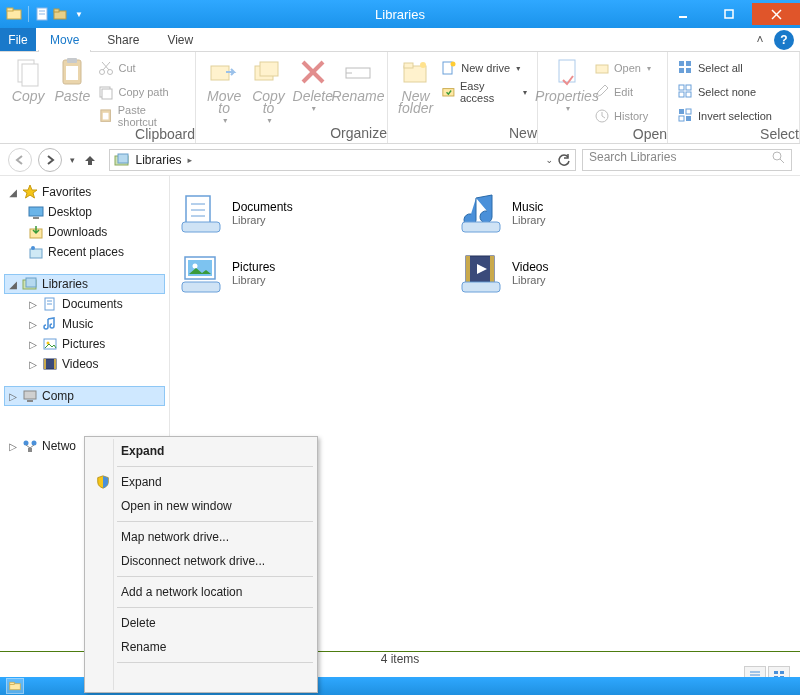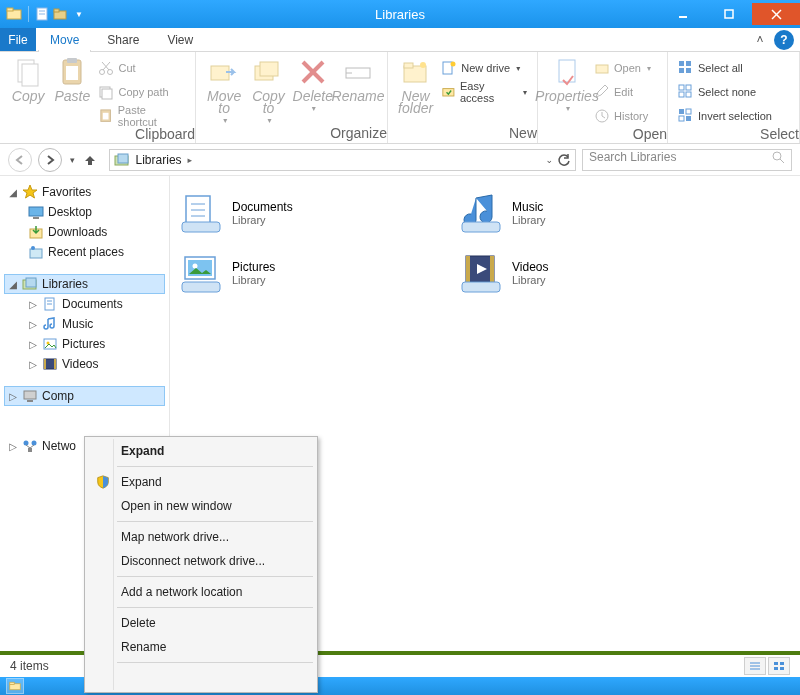--- a/index.html
+++ b/index.html
@@ -68,21 +68,21 @@
   .tree-sub { padding-left: 20px; }
 
   .content { flex:1; padding: 12px 10px; display:flex; flex-wrap:wrap; align-content:flex-start; gap: 10px 30px;}
   .libitem { width:250px; height:50px; display:flex; align-items:center; gap:10px;}
   .libitem .bigic { width:42px; height:42px;}
   .libitem .txt { display:flex; flex-direction:column;}
   .libitem .ttl { font-size:12px; color:#000;}
   .libitem .sub { font-size:11px; color:#666;}
 
   
-  .statusbar { position:absolute; left:0; right:0; bottom: 18px; height:26px; border-top:4px solid #4d7c0f; display:flex; align-items:center; padding:0 10px; font-size:12px; color:#444;}
+  .statusbar { position:absolute; left:0; right:0; bottom: 18px; height:26px; border-top:1px solid #4d7c0f; display:flex; align-items:center; padding:0 10px; font-size:12px; color:#444;flex-direction:column;}
   .statusbar .viewbtns { margin-left:auto; display:flex; gap:2px;}
   .viewbtn { width:22px;height:18px;border:1px solid #cfcfcf; display:flex;align-items:center;justify-content:center; background:#f4f4f4;}
 
   
   .taskbar { position:absolute; left:0; right:0; bottom:0; height:18px; background: linear-gradient(#2fa8ff,#1f90e0); display:flex; align-items:center; padding-left:6px;}
   .taskbar .tb-ic{ width:18px;height:16px; background:rgba(255,255,255,.25); border:1px solid rgba(255,255,255,.35); display:flex;align-items:center;justify-content:center;}
 
   
   .ctxmenu { position:absolute; left:84px; top:436px; width:234px; background:#f5f5f5; border:1px solid #b9b9b9; box-shadow:2px 2px 4px rgba(0,0,0,.25); padding:2px; z-index:50;}
   .ctxitem { height:24px; display:flex; align-items:center; gap:8px; padding-left:6px; font-size:12px; color:#222;}

